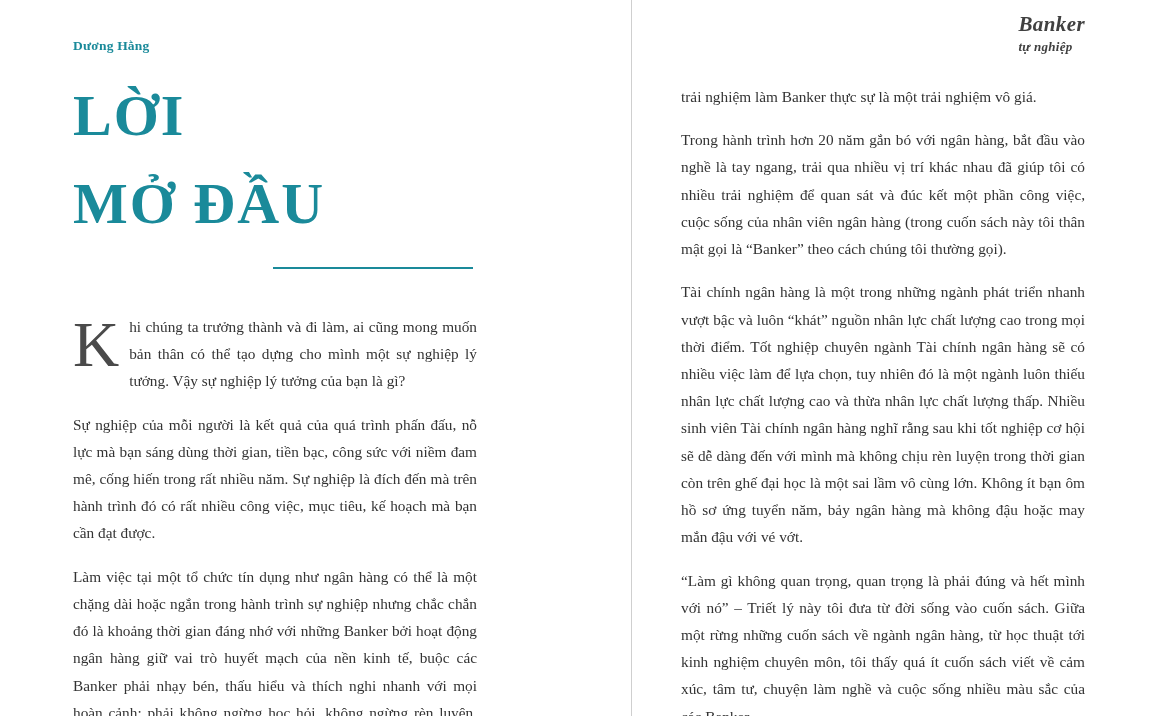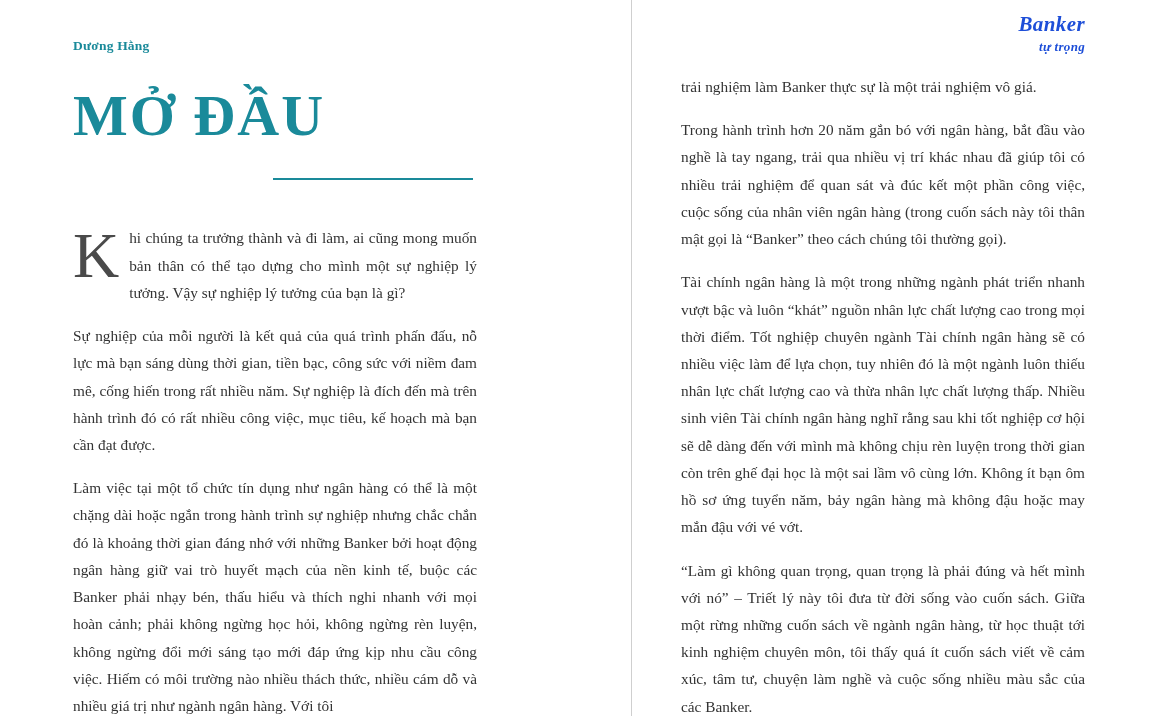--- a/index.html
+++ b/index.html
@@ -45,40 +45,40 @@
   }
   .title-line {
     font-family: "Liberation Serif", serif;
     font-weight: bold;
     color: #1a8a9a;
     font-size: 58px;
     line-height: 1.18;
     letter-spacing: 2px;
   }
   .title-line.second {
-    margin-top: 12px;
+    margin-top: 20px;
   }
 
   .title-rule {
     margin-top: 28px;
     margin-left: 200px;
     width: 200px;
     height: 2px;
     background: #1a8a9a;
   }
 
   
   .body-col {
     font-size: 15.3px;
     line-height: 1.78;
     text-align: justify;
     color: #333333;
   }
   .body-col p {
-    margin: 3px 0 16px 0;
+    margin: 13px 0 16px 0;
   }
 
   .dropcap-para {
     position: relative;
     min-height: 72px;
   }
   .dropcap {
     float: left;
     font-family: "Liberation Serif", serif;
     font-size: 64px;
@@ -108,22 +108,22 @@
     left: 681px;
     top: 0;
     width: 404px;
     height: 716px;
   }
 
   .brand {
     position: absolute;
     right: 0;
     top: 12px;
-    text-align: right;
-    color: #1d4ed8;
+    text-align: left;
+    color: #404040;
   }
   .brand-main {
     font-family: "Liberation Serif", serif;
     font-style: italic;
     font-weight: bold;
     font-size: 21px;
     letter-spacing: 0.4px;
   }
   .brand-sub {
     font-family: "Liberation Serif", serif;
@@ -144,20 +144,21 @@
 </head>
 <body>
 
 <div class="page">
 
   <div class="col-left">
 
     <div class="author-name">Dương Hằng</div>
 
     <div class="title-block">
+      <div class="title-line">LỜI</div>
       <div class="title-line second">MỞ ĐẦU</div>
     </div>
 
     <div class="title-rule"></div>
 
     <div class="body-col first-para-indent">
       <p class="dropcap-para">
         <span class="dropcap">K</span>
         <span>hi chúng ta trưởng thành và đi làm, ai cũng mong muốn bản thân có thể tạo dựng cho mình một sự nghiệp lý tưởng. Vậy sự nghiệp lý tưởng của bạn là gì?</span>
       </p>
@@ -166,21 +167,21 @@
     </div>
 
   </div>
 
   <div class="v-divider"></div>
 
   <div class="col-right">
 
     <div class="brand">
       <div class="brand-main">Banker</div>
-      <div class="brand-sub">tự trọng</div>
+      <div class="brand-sub">tự nghiệp</div>
     </div>
 
     <div class="right-body body-col">
       <p>trải nghiệm làm Banker thực sự là một trải nghiệm vô giá.</p>
       <p>Trong hành trình hơn 20 năm gắn bó với ngân hàng, bắt đầu vào nghề là tay ngang, trải qua nhiều vị trí khác nhau đã giúp tôi có nhiều trải nghiệm để quan sát và đúc kết một phần công việc, cuộc sống của nhân viên ngân hàng (trong cuốn sách này tôi thân mật gọi là “Banker” theo cách chúng tôi thường gọi).</p>
       <p>Tài chính ngân hàng là một trong những ngành phát triển nhanh vượt bậc và luôn “khát” nguồn nhân lực chất lượng cao trong mọi thời điểm. Tốt nghiệp chuyên ngành Tài chính ngân hàng sẽ có nhiều việc làm để lựa chọn, tuy nhiên đó là một ngành luôn thiếu nhân lực chất lượng cao và thừa nhân lực chất lượng thấp. Nhiều sinh viên Tài chính ngân hàng nghĩ rằng sau khi tốt nghiệp cơ hội sẽ dễ dàng đến với mình mà không chịu rèn luyện trong thời gian còn trên ghế đại học là một sai lầm vô cùng lớn. Không ít bạn ôm hồ sơ ứng tuyển năm, bảy ngân hàng mà không đậu hoặc may mắn đậu với vé vớt.</p>
       <p>“Làm gì không quan trọng, quan trọng là phải đúng và hết mình với nó” – Triết lý này tôi đưa từ đời sống vào cuốn sách. Giữa một rừng những cuốn sách về ngành ngân hàng, từ học thuật tới kinh nghiệm chuyên môn, tôi thấy quá ít cuốn sách viết về cảm xúc, tâm tư, chuyện làm nghề và cuộc sống nhiều màu sắc của các Banker.</p>
 
     </div>
 

